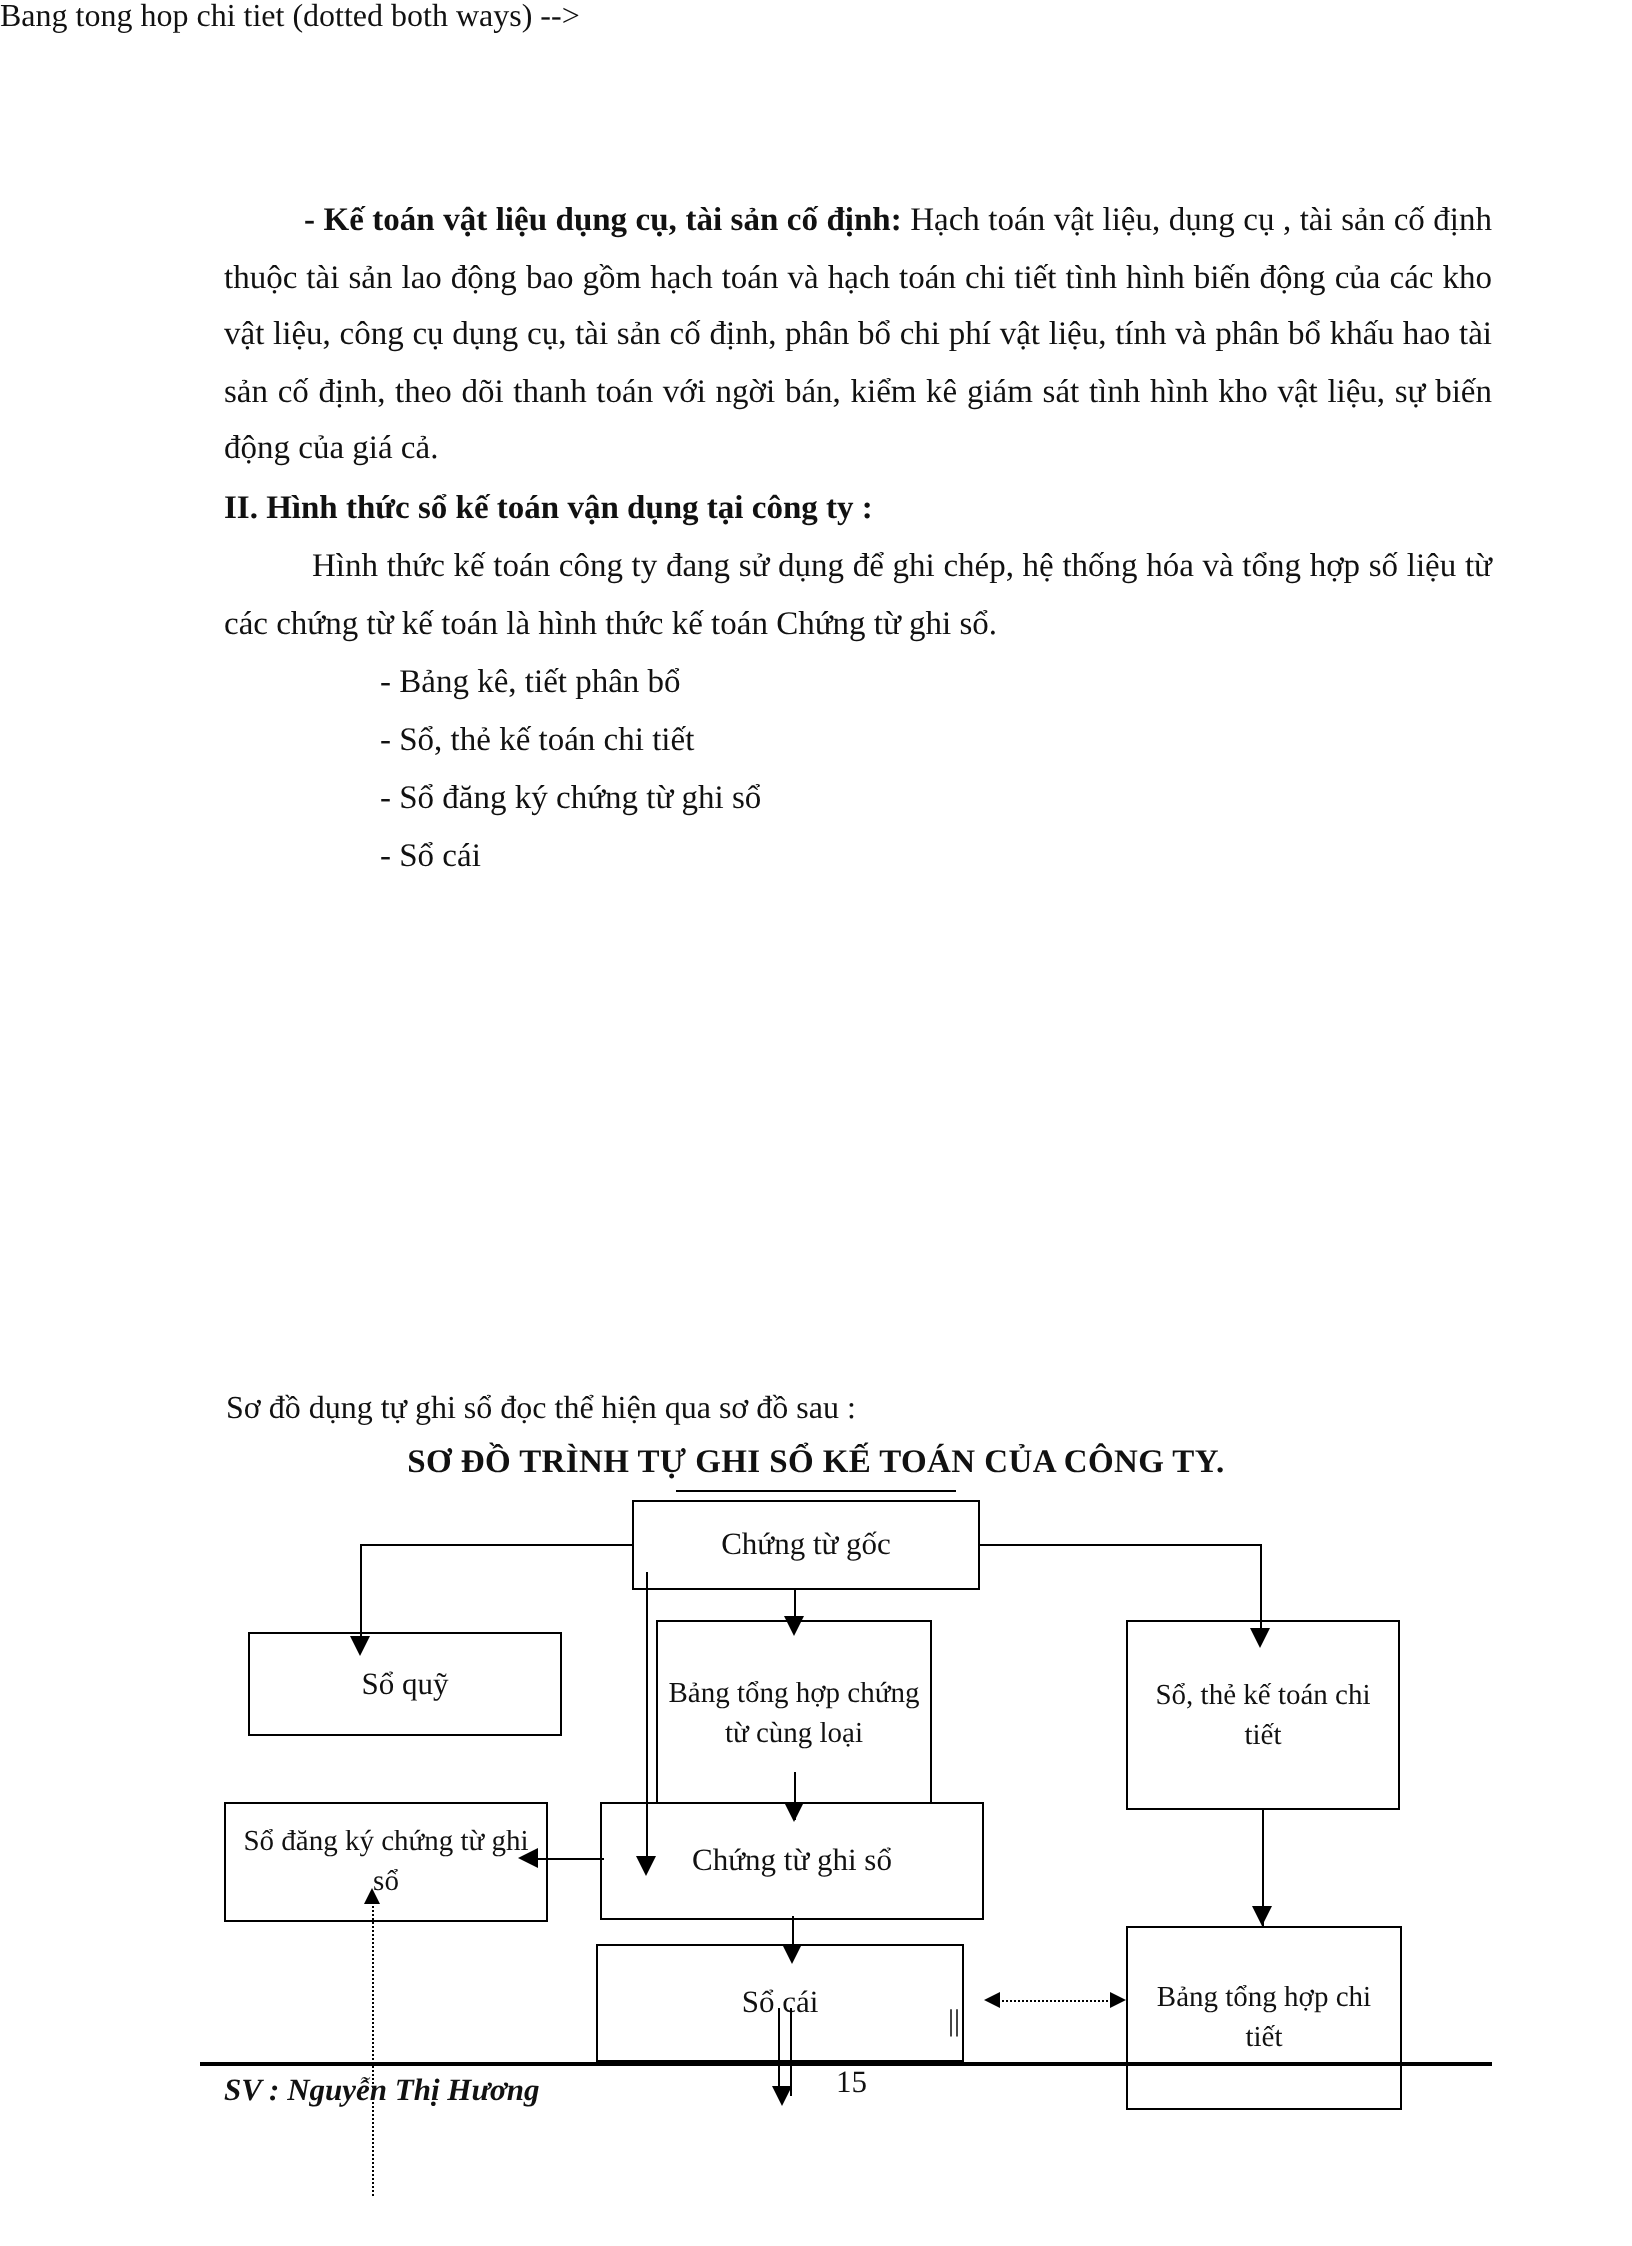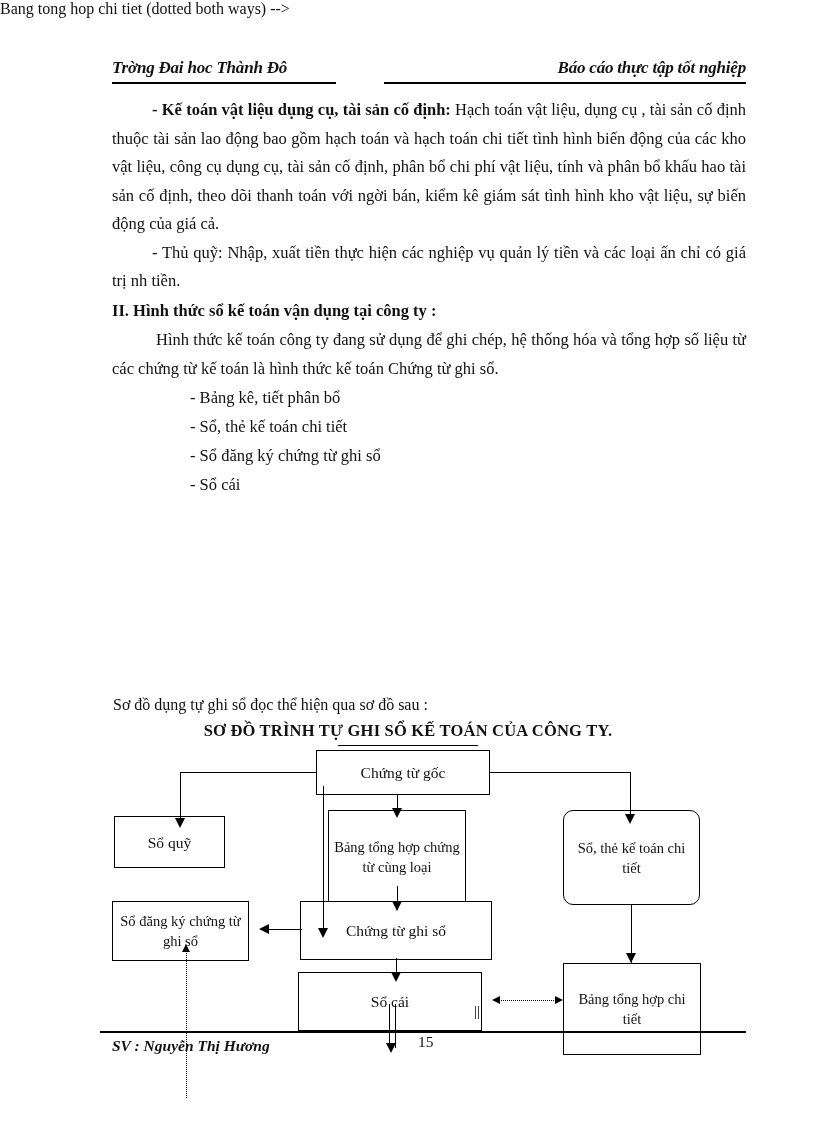--- a/index.html
+++ b/index.html
@@ -138,24 +138,24 @@
     justify-content: center;
     text-align: center;
     font-size: 15.5px;
     line-height: 21px;
     box-sizing: border-box;
     padding: 2px 4px;
   }
   .node.small { font-size: 14.5px; line-height: 20px; }
 
   .n-chungtugoc  { left: 316px; top: 750px; width: 174px; height: 45px; }
-  .n-soquy       { left: 114px; top: 816px; width: 111px; height: 52px; }
+  .n-soquy       { left: 124px; top: 816px; width: 157px; height: 52px; }
   .n-bangth      { left: 328px; top: 810px; width: 138px; height: 93px; }
-  .n-sothe       { left: 563px; top: 810px; width: 137px; height: 95px; border-radius: 10px; }
-  .n-sodangky    { left: 112px; top: 901px; width: 137px; height: 60px; }
+  .n-sothe       { left: 563px; top: 810px; width: 137px; height: 95px; }
+  .n-sodangky    { left: 112px; top: 901px; width: 162px; height: 60px; }
   .n-ctghiso     { left: 300px; top: 901px; width: 192px; height: 59px; }
   .n-socai       { left: 298px; top: 972px; width: 184px; height: 59px; }
   .n-bangthct    { left: 563px; top: 963px; width: 138px; height: 92px; }
 
   
   .ln {
     position: absolute;
     background: #000;
   }
   .ln.h { height: 1.4px; }
@@ -233,32 +233,25 @@
     left: 418px;
     top: 1033px;
     font-size: 15.5px;
   }
 </style>
 </head>
 <body>
 
 <div class="page">
 
-  <div class="header">
-    <div class="header-left">Trờng  Đai hoc Thành Đô</div>
-    <div class="header-right">Báo cáo thực tập tốt nghiệp</div>
-    <div class="header-rule seg-left"></div>
-    <div class="header-rule seg-right"></div>
-  </div>
 
   <div class="body-text">
 
     <p class="para"><b>- Kế toán vật liệu dụng cụ, tài sản cố định:</b><span> Hạch toán vật liệu, dụng cụ , tài sản cố định thuộc tài sản lao động bao gồm hạch toán và hạch toán chi tiết tình hình biến động của các kho vật liệu, công cụ dụng cụ, tài sản cố định, phân bổ chi phí vật liệu, tính và phân bổ khấu hao tài sản cố định, theo dõi thanh toán với ngời  bán, kiểm kê giám sát tình hình kho vật liệu, sự biến động của giá cả.</span></p>
 
-    <p class="para">- Thủ quỹ: Nhập, xuất tiền thực hiện các nghiệp vụ quản lý tiền và các loại ấn chỉ có giá trị nh   tiền.</p>
 
     <p class="sec-head">II. Hình thức sổ kế toán vận dụng tại công ty :</p>
 
     <p class="para2">Hình thức kế toán công ty đang sử dụng  để ghi chép, hệ thống hóa và tổng hợp số liệu từ các chứng từ kế toán là hình thức kế toán Chứng từ ghi sổ.</p>
 
     <ul class="bullets">
       <li>- Bảng kê, tiết phân bổ</li>
       <li>- Sổ, thẻ kế toán chi tiết</li>
       <li>- Sổ đăng ký chứng từ ghi sổ</li>
       <li>- Sổ cái</li>

